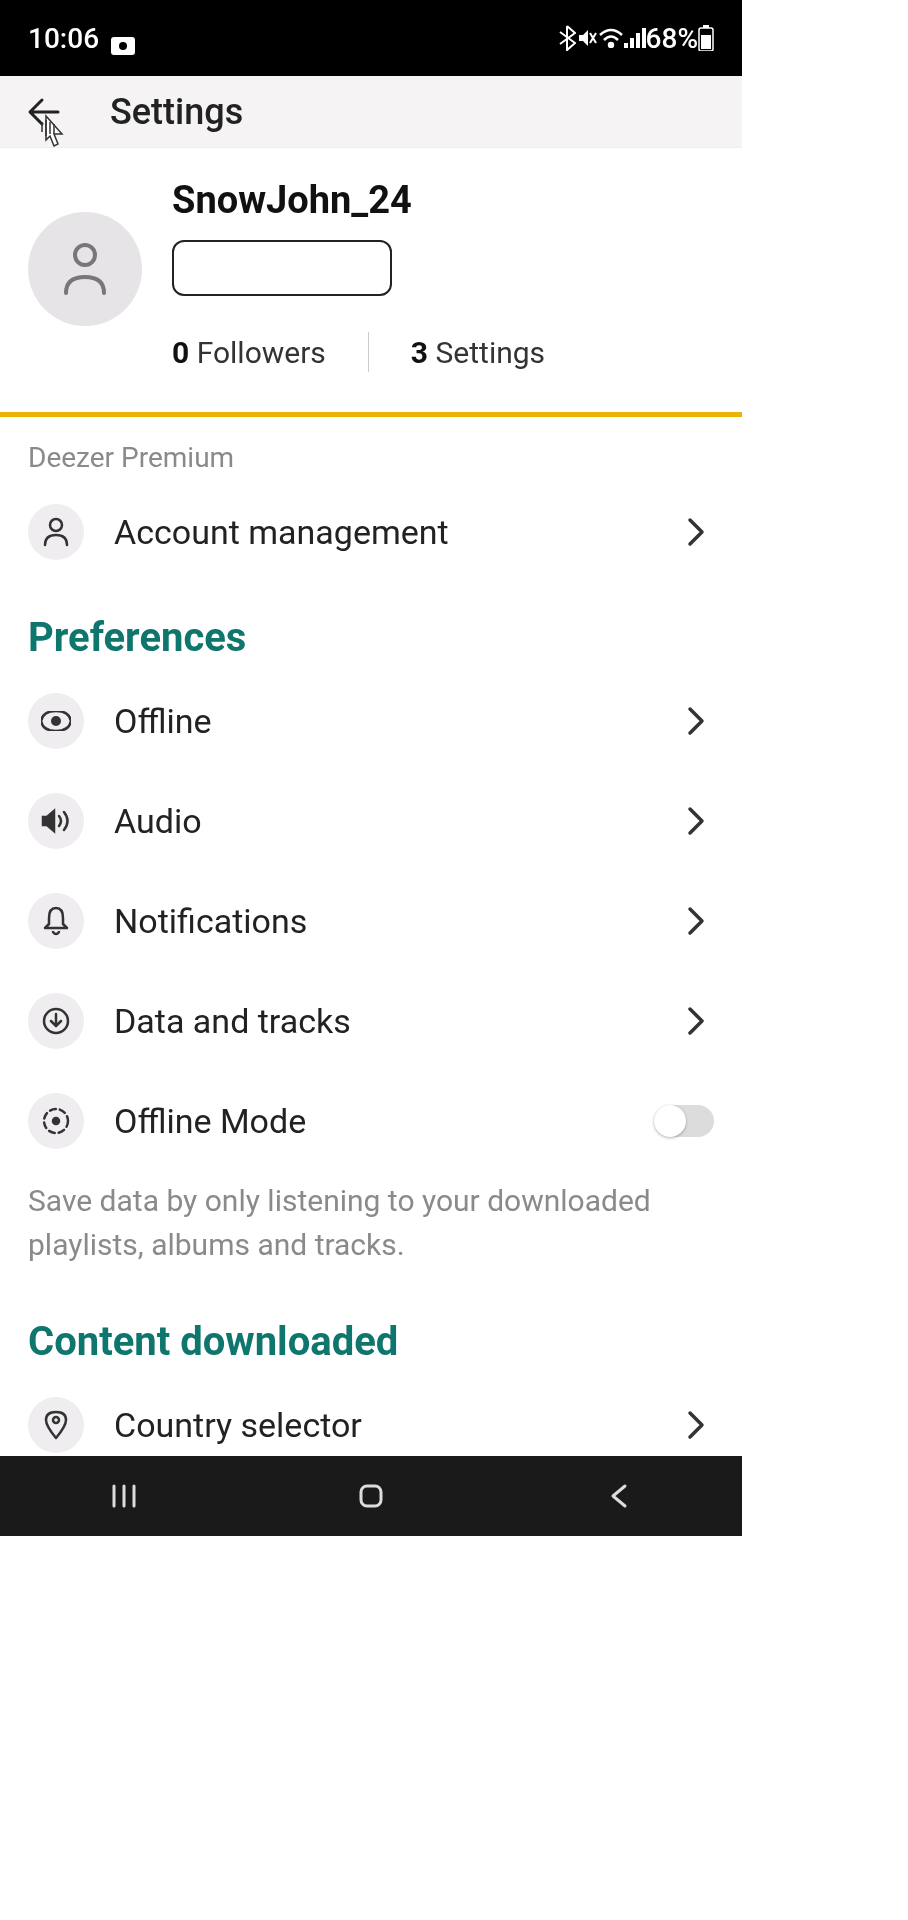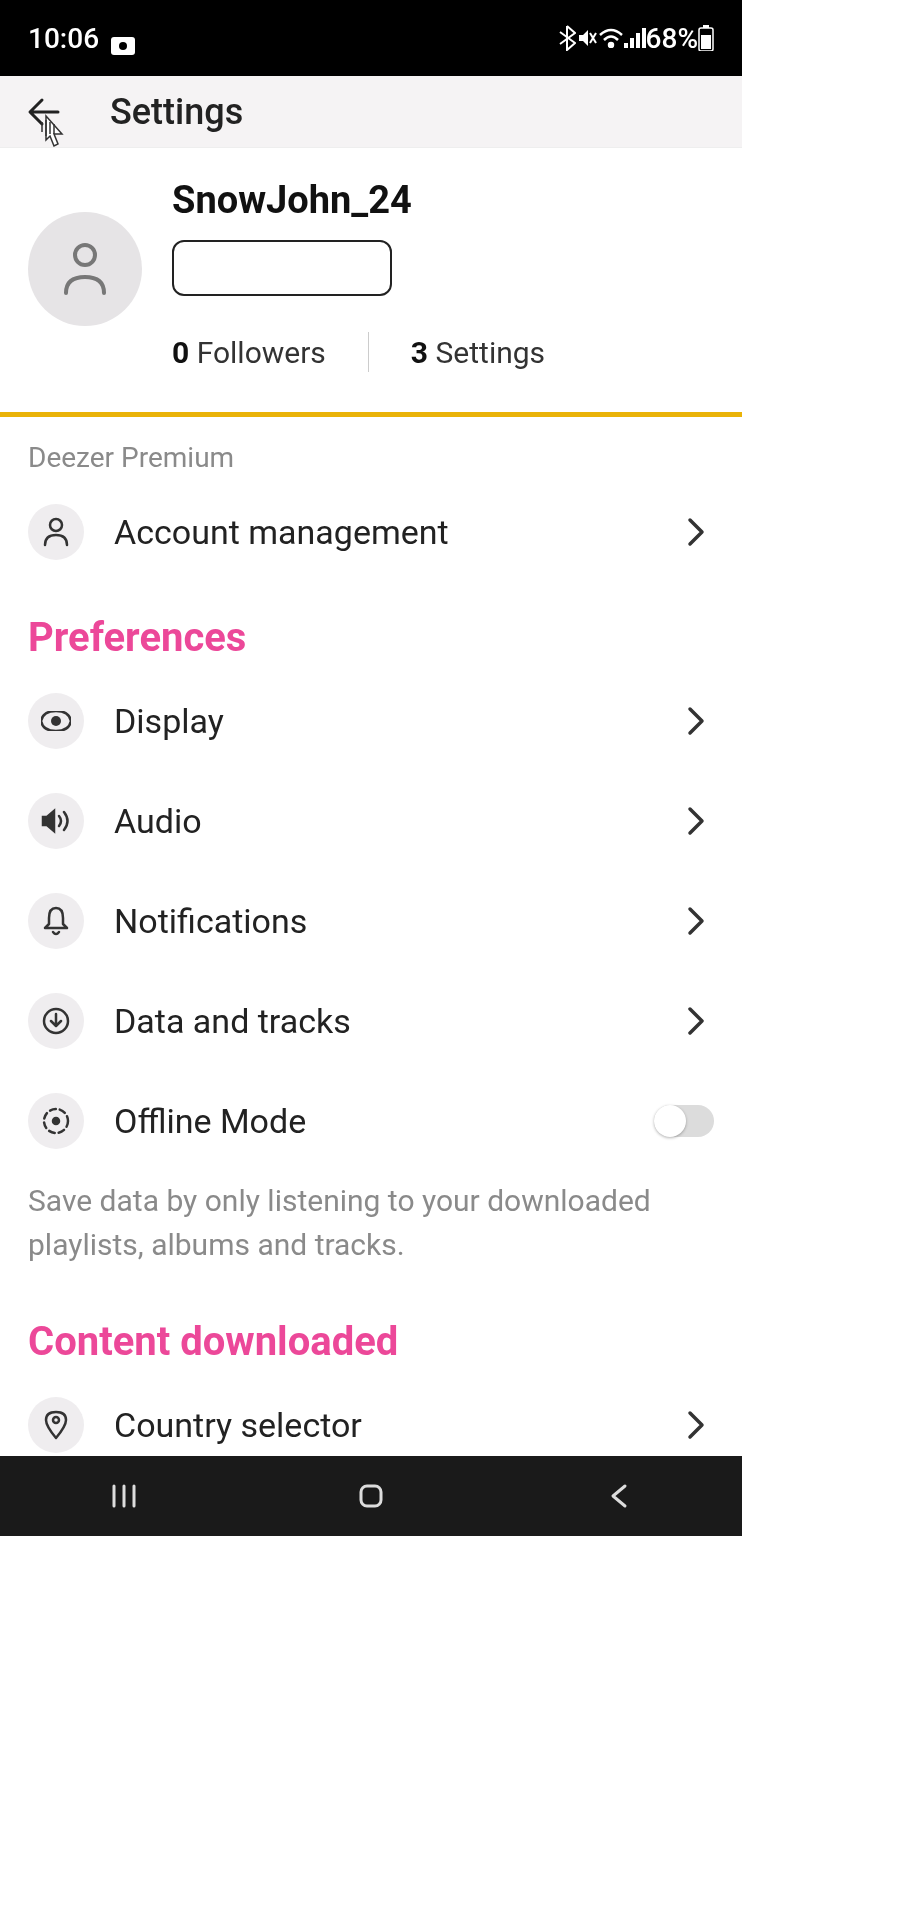--- a/index.html
+++ b/index.html
@@ -31,21 +31,21 @@
     .follow-row .num { font-weight: 700; color: #111; }
     .follow-divider { width: 1px; height: 40px; background: #ccc; }
 
     .section-label { font-size: 28px; color: #8a8a8a; padding: 24px 28px 8px 28px; }
     
     .list-row { display: flex; align-items: center; padding: 22px 28px; gap: 30px; }
     .list-icon { width: 56px; height: 56px; border-radius: 50%; background: #efedef; display: flex; align-items: center; justify-content: center; flex-shrink: 0; }
     .list-label { flex: 1; font-size: 34px; color: #222; }
     .chevron { width: 36px; height: 36px; display: flex; align-items: center; justify-content: center; }
 
-    .section-header { font-size: 40px; font-weight: 700; color: #ec4899; padding: 32px 28px 10px 28px; }
+    .section-header { font-size: 40px; font-weight: 700; color: #0f766e; padding: 32px 28px 10px 28px; }
 
     .toggle { width: 60px; height: 32px; background: #dcdcdc; border-radius: 16px; position: relative; }
     .toggle-knob { width: 32px; height: 32px; border-radius: 50%; background: #fff; position: absolute; top: 0; left: 0; box-shadow: 0 1px 3px rgba(0,0,0,0.3); }
 
     .description { font-size: 30px; color: #8a8a8a; padding: 8px 28px 20px 28px; line-height: 1.45; }
 
     
     .nav-bar { height: 80px; background: #1a1a1a; display: flex; align-items: center; justify-content: space-around; }
     .nav-btn { width: 60px; height: 60px; display: flex; align-items: center; justify-content: center; color: #e0e0e0; }
   </style>
@@ -161,21 +161,21 @@
 
   <div class="section-header">Preferences</div>
 
   <div class="list-row">
     <div class="list-icon">
       <svg width="30" height="20" viewBox="0 0 30 20" fill="#333">
           <path d="M15 0 Q28 0 30 10 Q28 20 15 20 Q2 20 0 10 Q2 0 15 0 Z" fill="none" stroke="#333" stroke-width="2.5"></path>
           <circle cx="15" cy="10" r="5"></circle>
         </svg>
     </div>
-    <div class="list-label">Display</div>
+    <div class="list-label">Offline</div>
     <div class="chevron">
       <svg width="20" height="32" viewBox="0 0 20 32" fill="none" stroke="#333" stroke-width="3.5" stroke-linecap="round" stroke-linejoin="round">
           <path d="M4 4 L16 16 L4 28"></path>
         </svg>
     </div>
   </div>
 
   <div class="list-row">
     <div class="list-icon">
       <svg width="30" height="26" viewBox="0 0 30 26" fill="none" stroke="#333" stroke-width="2.5" stroke-linecap="round">

